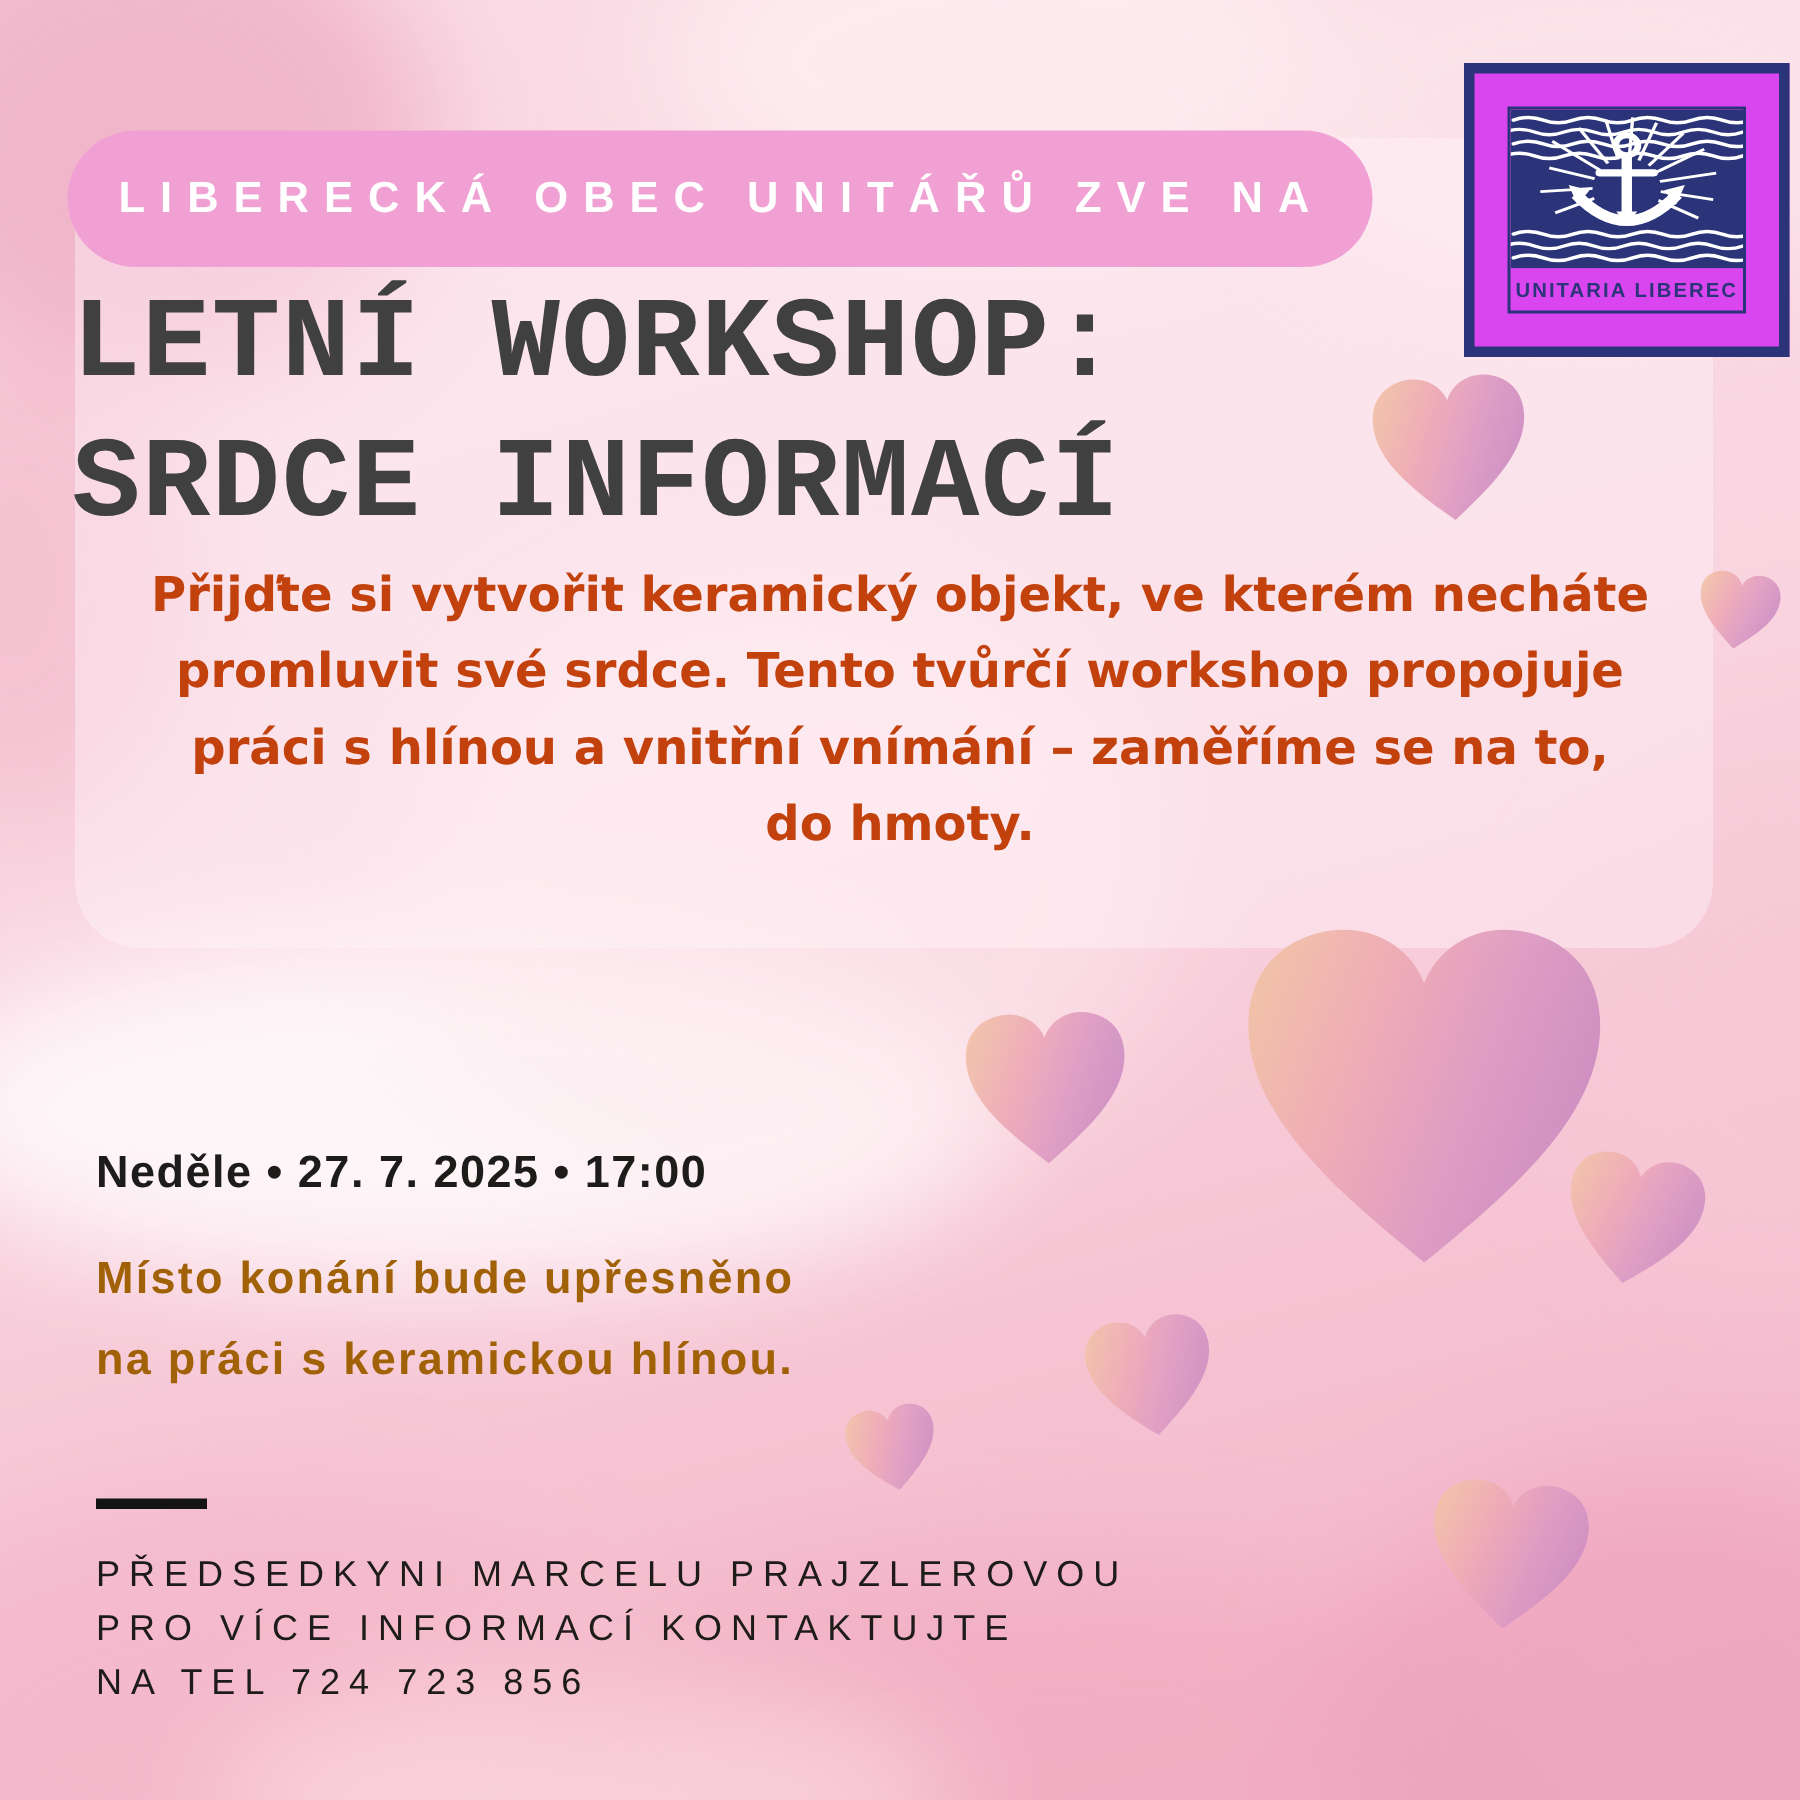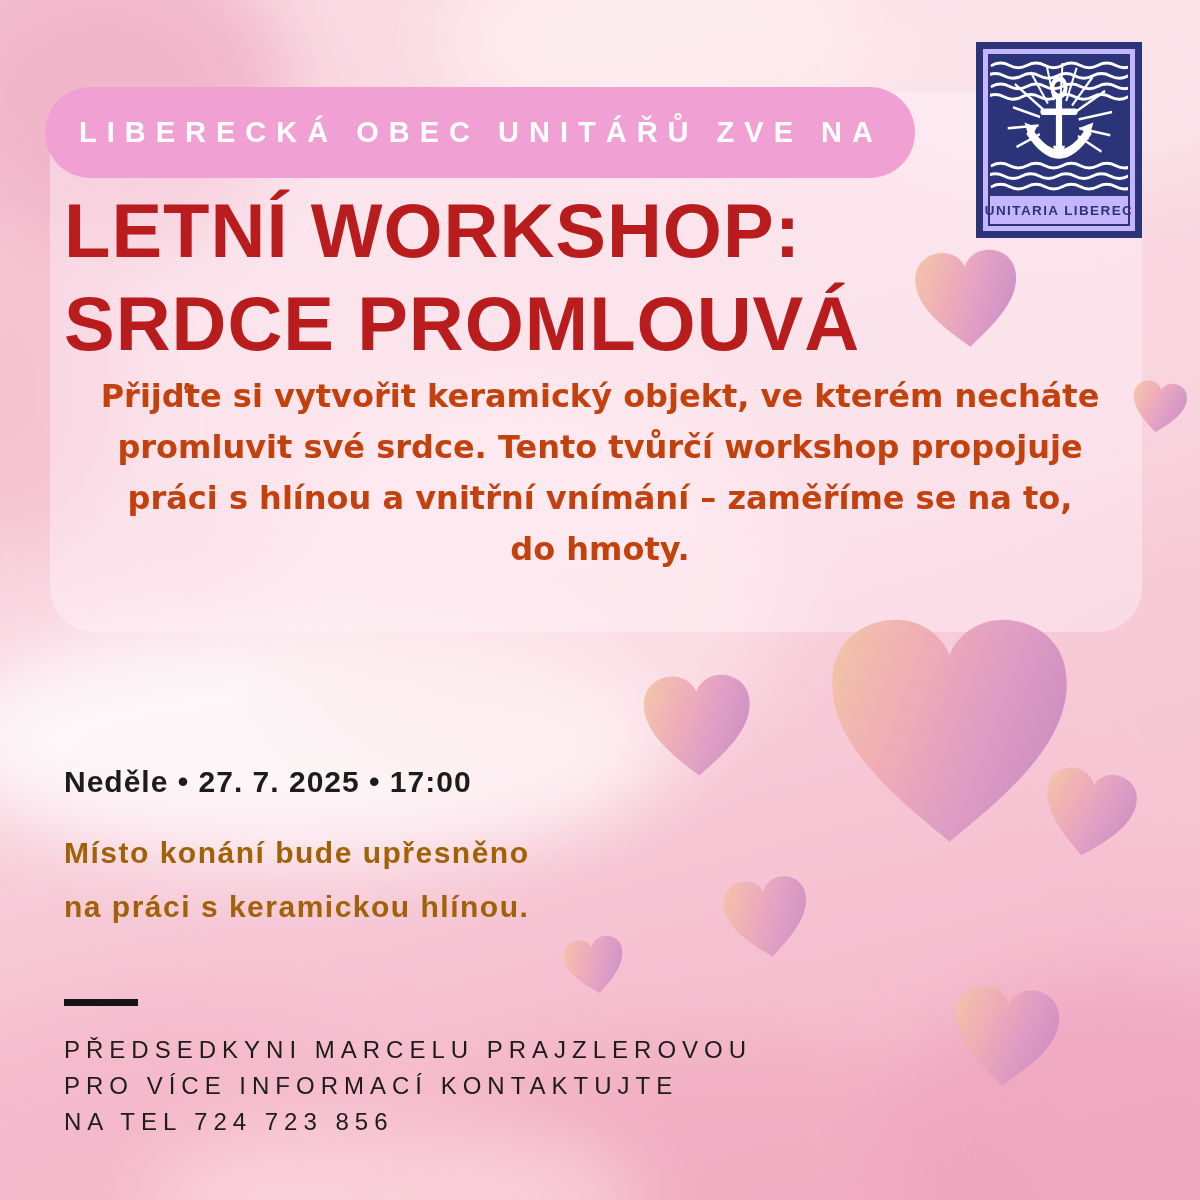--- a/index.html
+++ b/index.html
@@ -48,23 +48,23 @@
     padding-left:34px;
     color:#ffffff;
     font-size:29px;
     letter-spacing:10px;
     font-weight:bold;
     white-space:nowrap;
   }
 
   
   .title{
-    position:absolute;left:64px;top:184px;
-    color:#b91c1c;
-    font-family:Liberation Sans, sans-serif;
+    position:absolute;left:48px;top:184px;
+    color:#404040;
+    font-family:Liberation Mono, monospace;
     font-weight:bold;
     font-size:76px;
     line-height:93px;
     letter-spacing:1px;
     white-space:nowrap;
   }
 
   
   .desc{
     position:absolute;left:55px;top:371px;width:1090px;
@@ -96,25 +96,25 @@
   }
   .contact{
     position:absolute;left:64px;top:1032px;
     color:#1d1c1a;
     font-size:24px;letter-spacing:6px;
     line-height:36px;white-space:nowrap;
   }
 
   
   .logo{
-    position:absolute;left:976px;top:42px;width:166px;height:196px;
-    background:#c4b5fd;
+    position:absolute;left:976px;top:42px;width:217px;height:196px;
+    background:#d946ef;
     border:7px solid #2b3478;
     box-sizing:border-box;
-    padding:5px;
+    padding:22px;
   }
   .logo-inner{
     border:2px solid #2b3478;
     width:100%;height:100%;
     box-sizing:border-box;
     display:flex;flex-direction:column;
   }
   .logo-art{flex:1;overflow:hidden;}
   .logo-art svg{display:block;width:100%;height:100%;}
   .logo-text{
@@ -224,21 +224,21 @@
           <polygon points="39,57 53,61 45,72" fill="#ffffff"></polygon>
           <polygon points="117,57 103,61 111,72" fill="#ffffff"></polygon>
         </svg>
       </div>
       <div class="logo-text">UNITARIA LIBEREC</div>
     </div>
   </div>
 
   <div class="title">
     <div>LETNÍ WORKSHOP:</div>
-    <div>SRDCE PROMLOUVÁ</div>
+    <div>SRDCE INFORMACÍ</div>
   </div>
 
   <div class="desc">
     <div>Přijďte si vytvořit keramický objekt, ve kterém necháte</div>
     <div>promluvit své srdce. Tento tvůrčí workshop propojuje</div>
     <div>práci s hlínou a vnitřní vnímání – zaměříme se na to,</div>
     <div>do hmoty.</div>
   </div>
 
   <div class="date-line">Neděle • 27. 7. 2025 • 17:00</div>

